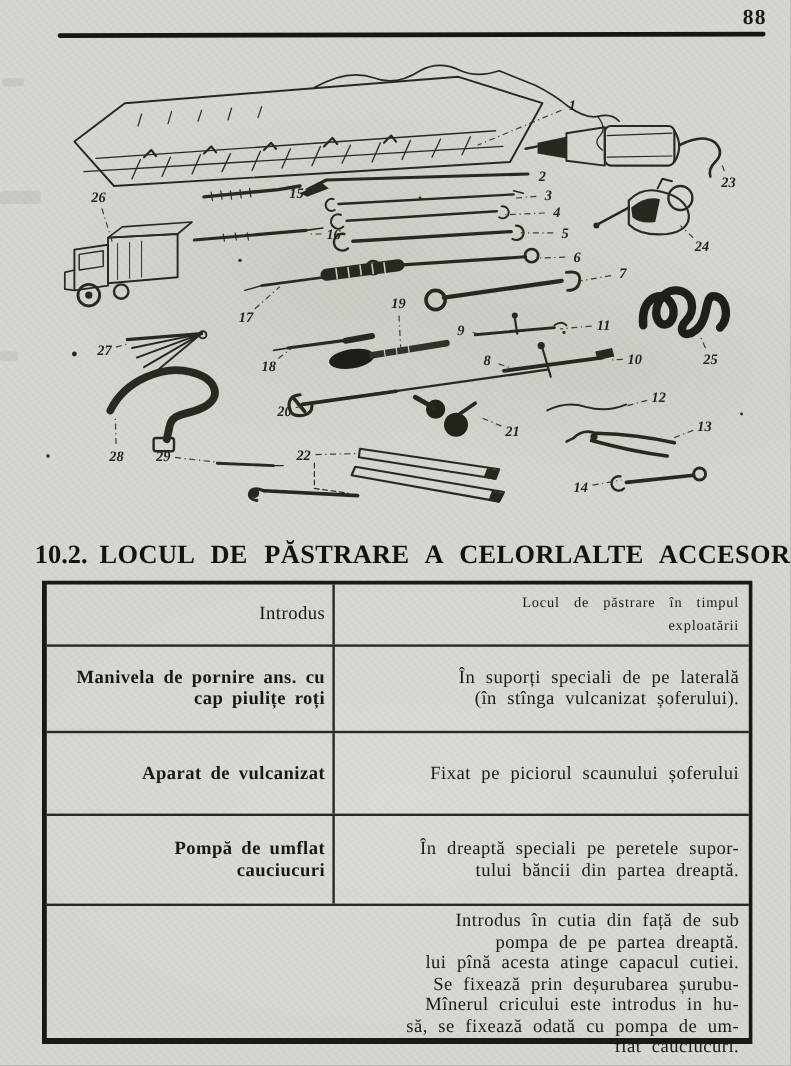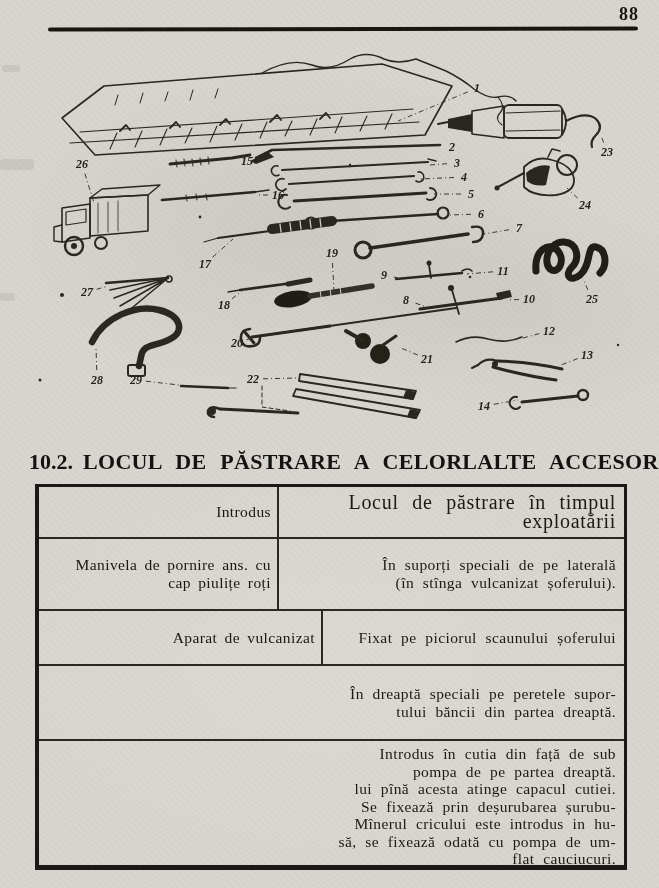--- a/index.html
+++ b/index.html
@@ -43,32 +43,32 @@
     border:3px solid #1b1915;border-left-width:4px;border-bottom-width:5px;
     box-sizing:border-box;display:flex;flex-direction:column;
     background:transparent;
   }
   .t-row{display:flex;box-sizing:border-box;border-top:2px solid #2b2822;flex:0 0 auto;}
   .t-row:first-child{border-top:none;}
   .t-row:last-child{flex:1 1 auto;}
   .t-cell{box-sizing:border-box;font-size:15.5px;line-height:18px;letter-spacing:0.4px;}
   .c1{
     width:240px;flex:0 0 240px;border-right:2px solid #2b2822;
-    padding:4px 6px 4px 5px;font-weight:normal;word-spacing:3px;
+    padding:4px 6px 4px 5px;font-weight:bold;word-spacing:3px;
     display:flex;flex-direction:column;justify-content:center;color:#191712;
   }
   .c2{
     flex:1 1 auto;padding:4px 8px 4px 15px;word-spacing:4.5px;
     display:flex;flex-direction:column;justify-content:center;color:#1c1a15;
   }
   .t-head{height:50px;}
   .t-head .c1{font-weight:normal;padding-left:42px;justify-content:center;}
-  .t-head .c2{font-size:20px;line-height:19px;justify-content:center;word-spacing:8px;letter-spacing:0.7px;}
+  .t-head .c2{font-size:12px;line-height:19px;justify-content:center;word-spacing:8px;letter-spacing:0.7px;}
   .r1{height:72px;}
-  .r2{height:55px;padding-left:44px;}
+  .r2{height:69px;}
   .r3{height:75px;}
   .t-row:last-child .c2{justify-content:flex-start;padding-top:4px;line-height:17.5px;}
   .t-row:last-child .c1{justify-content:center;}
   .loc-line{white-space:nowrap;}
 </style>
 </head>
 <body>
 
 <div class="page">
 
@@ -345,20 +345,24 @@
       </div>
       <div class="t-row r2">
         <div class="t-cell c1">
           <div class="loc-line">Aparat de vulcanizat</div>
         </div>
         <div class="t-cell c2">
           <div class="loc-line">Fixat pe piciorul scaunului șoferului</div>
         </div>
       </div>
       <div class="t-row r3">
+        <div class="t-cell c1">
+          <div class="loc-line">Pompă de umflat</div>
+          <div class="loc-line">cauciucuri</div>
+        </div>
         <div class="t-cell c2">
           <div class="loc-line">În dreaptă speciali pe peretele supor-</div>
           <div class="loc-line">tului băncii din partea dreaptă.</div>
         </div>
       </div>
       <div class="t-row r4">
         <div class="t-cell c2">
           <div class="loc-line">Introdus în cutia din față de sub</div>
           <div class="loc-line">pompa de pe partea dreaptă.</div>
           <div class="loc-line">lui pînă acesta atinge capacul cutiei.</div>

